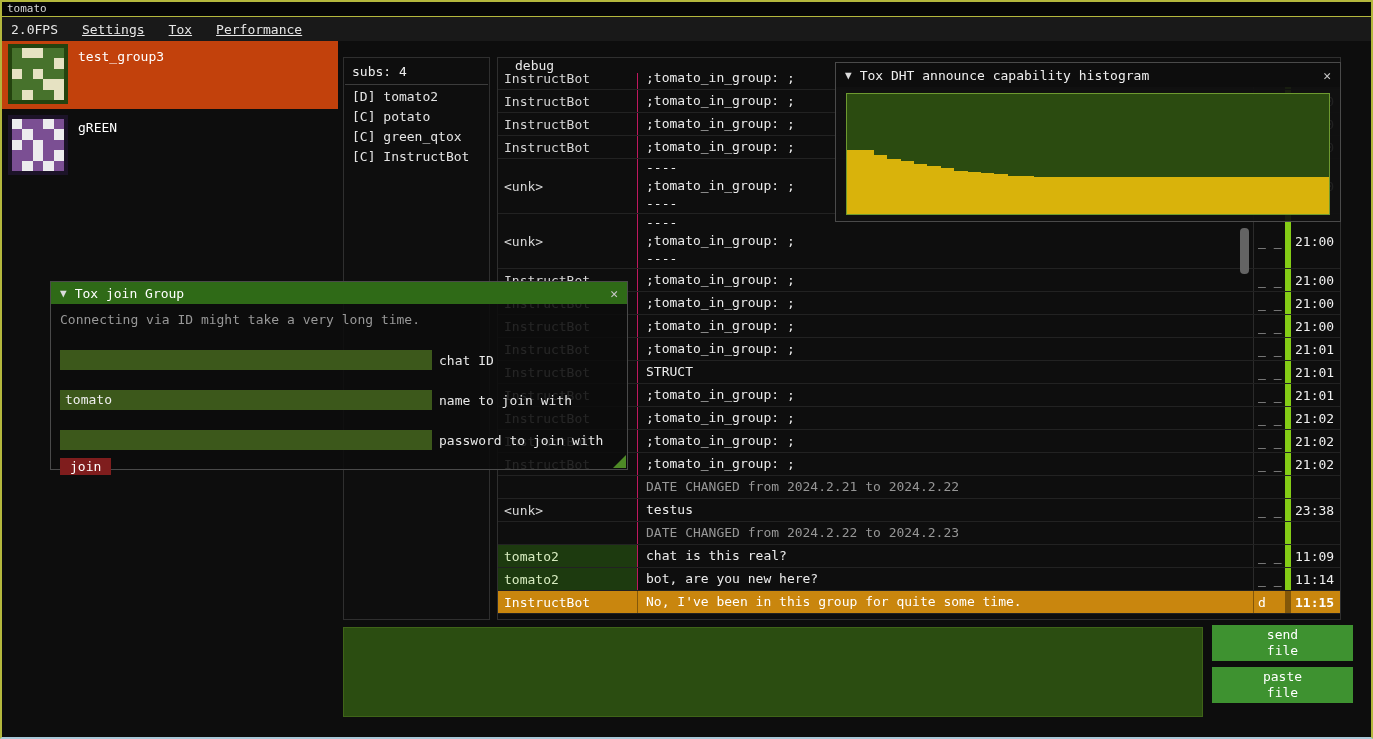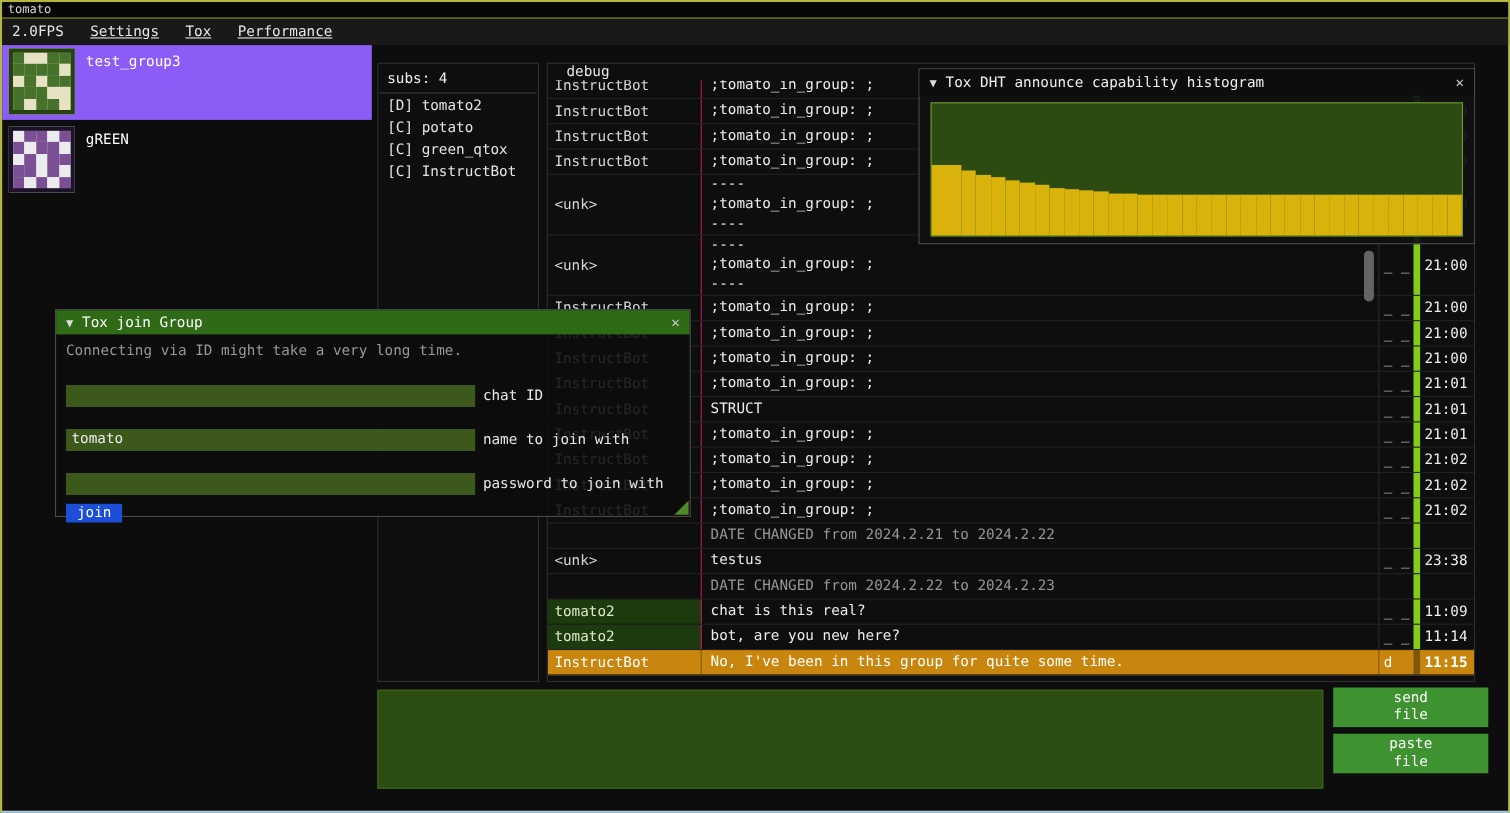--- a/index.html
+++ b/index.html
@@ -7,21 +7,21 @@
   .app{position:absolute;inset:0;background:#0d0d0d;border:2px solid #b3b73d;border-bottom-color:#a8c8d8;box-sizing:border-box;}
   
   .titlebar{position:absolute;left:0;top:0;right:0;height:15px;background:#060606;border-bottom:1px solid #b3b73d;
     font-size:11px;line-height:14px;padding-left:5px;box-sizing:border-box;color:#d8d8d8;}
   .menubar{position:absolute;left:0;top:15px;right:0;height:24px;background:#191919;display:flex;align-items:center;color:#e6e6e6;}
   .fps{padding:0 12px 0 9px;}
   .menu-item{padding:0 12px;cursor:pointer;text-decoration:underline;}
   
   .sidebar{position:absolute;left:0;top:39px;width:336px;bottom:0;}
   .contact{display:flex;gap:10px;padding:3px 6px;height:62px;align-items:flex-start;margin-bottom:3px;cursor:pointer;}
-  .contact.selected{background:#8b5cf6;}
+  .contact.selected{background:#c2410c;}
   .avatar{width:52px;height:52px;border:4px solid #222;display:grid;grid-template-columns:repeat(5,1fr);grid-template-rows:repeat(5,1fr);flex:0 0 auto;}
   .cname{margin-top:5px;color:#fff;}
   
   .members{position:absolute;left:341px;top:55px;width:147px;height:563px;border:1px solid #2f2f2f;box-sizing:border-box;background:#0e0e0e;}
   .members-header{padding:6px 8px 5px 8px;color:#eee;}
   .members-sep{border-top:1px solid #3c3c3c;margin:0 1px 2px 1px;}
   .member{padding:0 8px;line-height:20px;color:#e4e4e4;cursor:pointer;}
   
   .chat{position:absolute;left:495px;top:55px;width:844px;height:563px;border:1px solid #2f2f2f;box-sizing:border-box;background:#0e0e0e;}
   .tab-row{height:15px;padding-left:17px;color:#e8e8e8;}
@@ -56,21 +56,21 @@
   .chart{position:absolute;left:10px;right:10px;top:30px;bottom:6px;background:#2b4b10;border:1px solid #6e9a30;}
   #hist-bars{position:absolute;inset:0;display:flex;align-items:flex-end;}
   .bar{flex:1;background:#d9b30b;}
   .join{left:48px;top:279px;width:578px;height:189px;background:rgba(12,12,12,0.88);z-index:20;}
   .join-title{height:22px;background:#2f6a17;color:#fff;}
   .join-body{padding:6px 9px;}
   .info{color:#989898;line-height:20px;}
   .frow{display:flex;align-items:center;gap:7px;margin-top:20px;}
   .finput{width:372px;height:20px;background:#3c581b;color:#eee;padding:0 5px;line-height:20px;box-sizing:border-box;cursor:text;}
   .flabel{color:#e8e8e8;}
-  .join-btn{display:inline-block;margin-top:8px;padding:1px 10px;background:#1d4ed8;color:#fff;cursor:pointer;}
+  .join-btn{display:inline-block;margin-top:8px;padding:1px 10px;background:#7f1d1d;color:#fff;cursor:pointer;}
   .grip{position:absolute;right:1px;bottom:1px;width:0;height:0;border-style:solid;border-width:0 0 13px 13px;border-color:transparent transparent #4e8a26 transparent;cursor:nwse-resize;}
 </style>
 </head>
 <body>
 
 <div class="app">
 
   <div class="titlebar">
     <span>tomato</span>
   </div>

